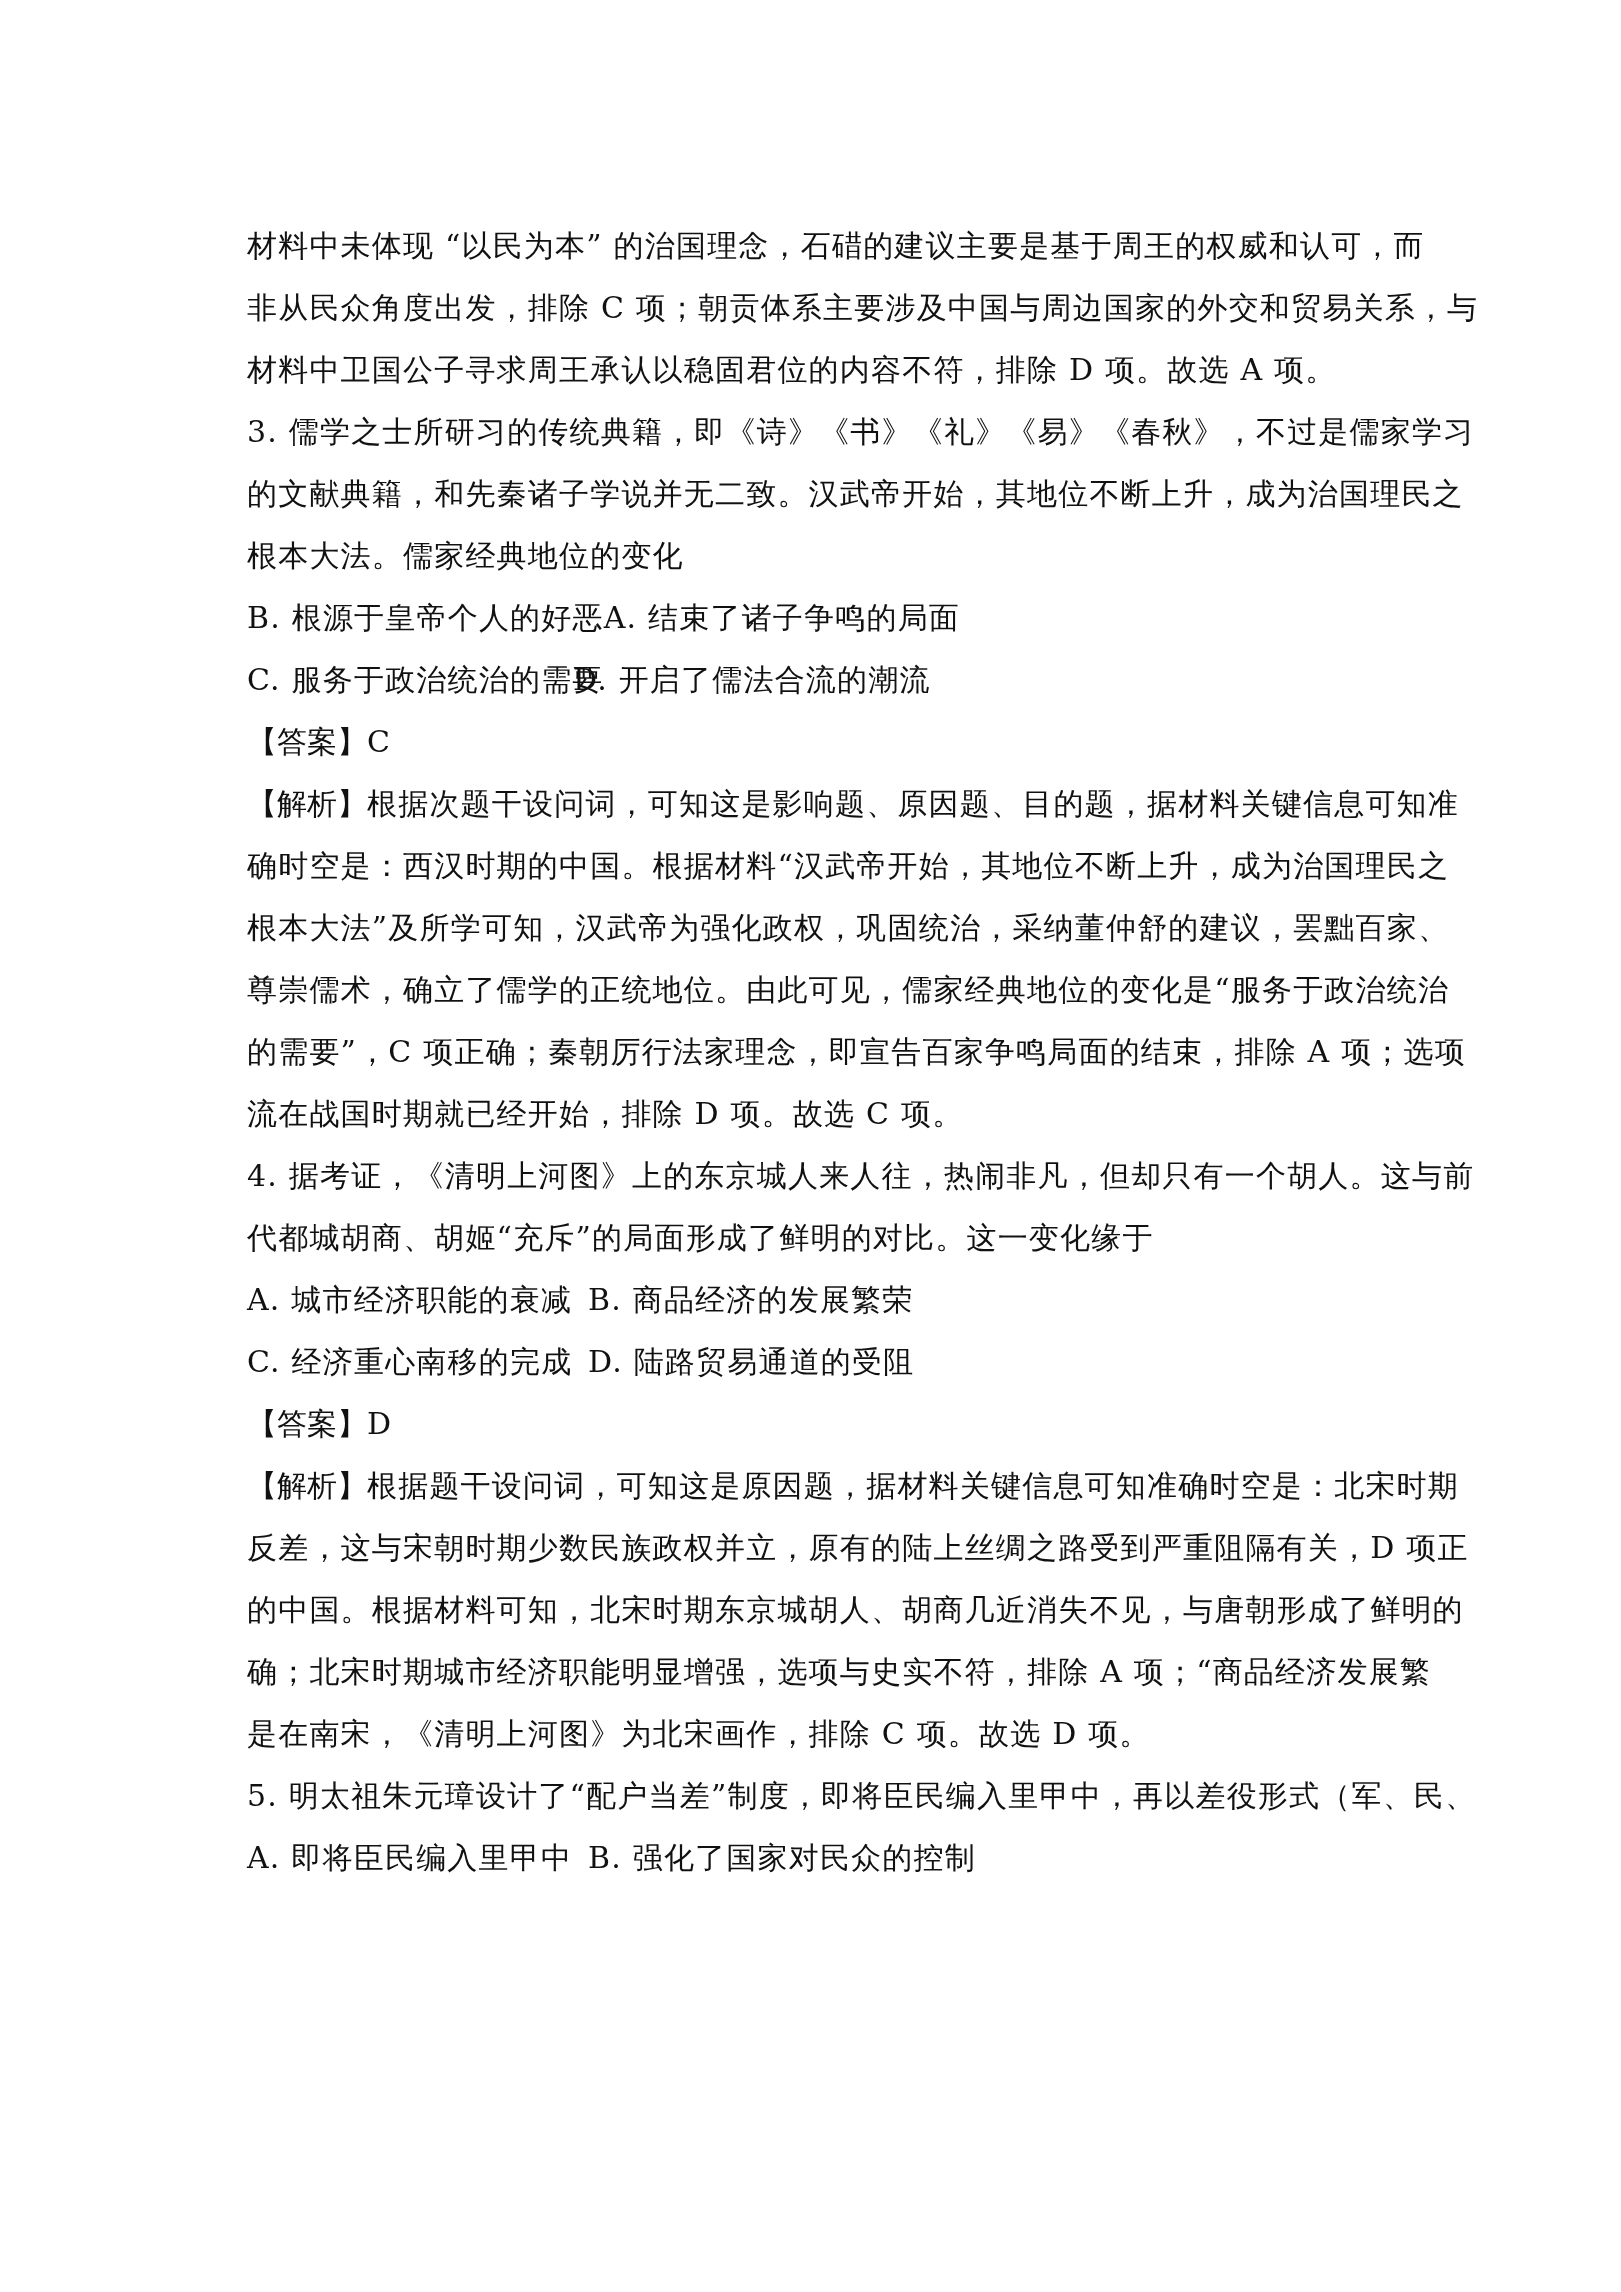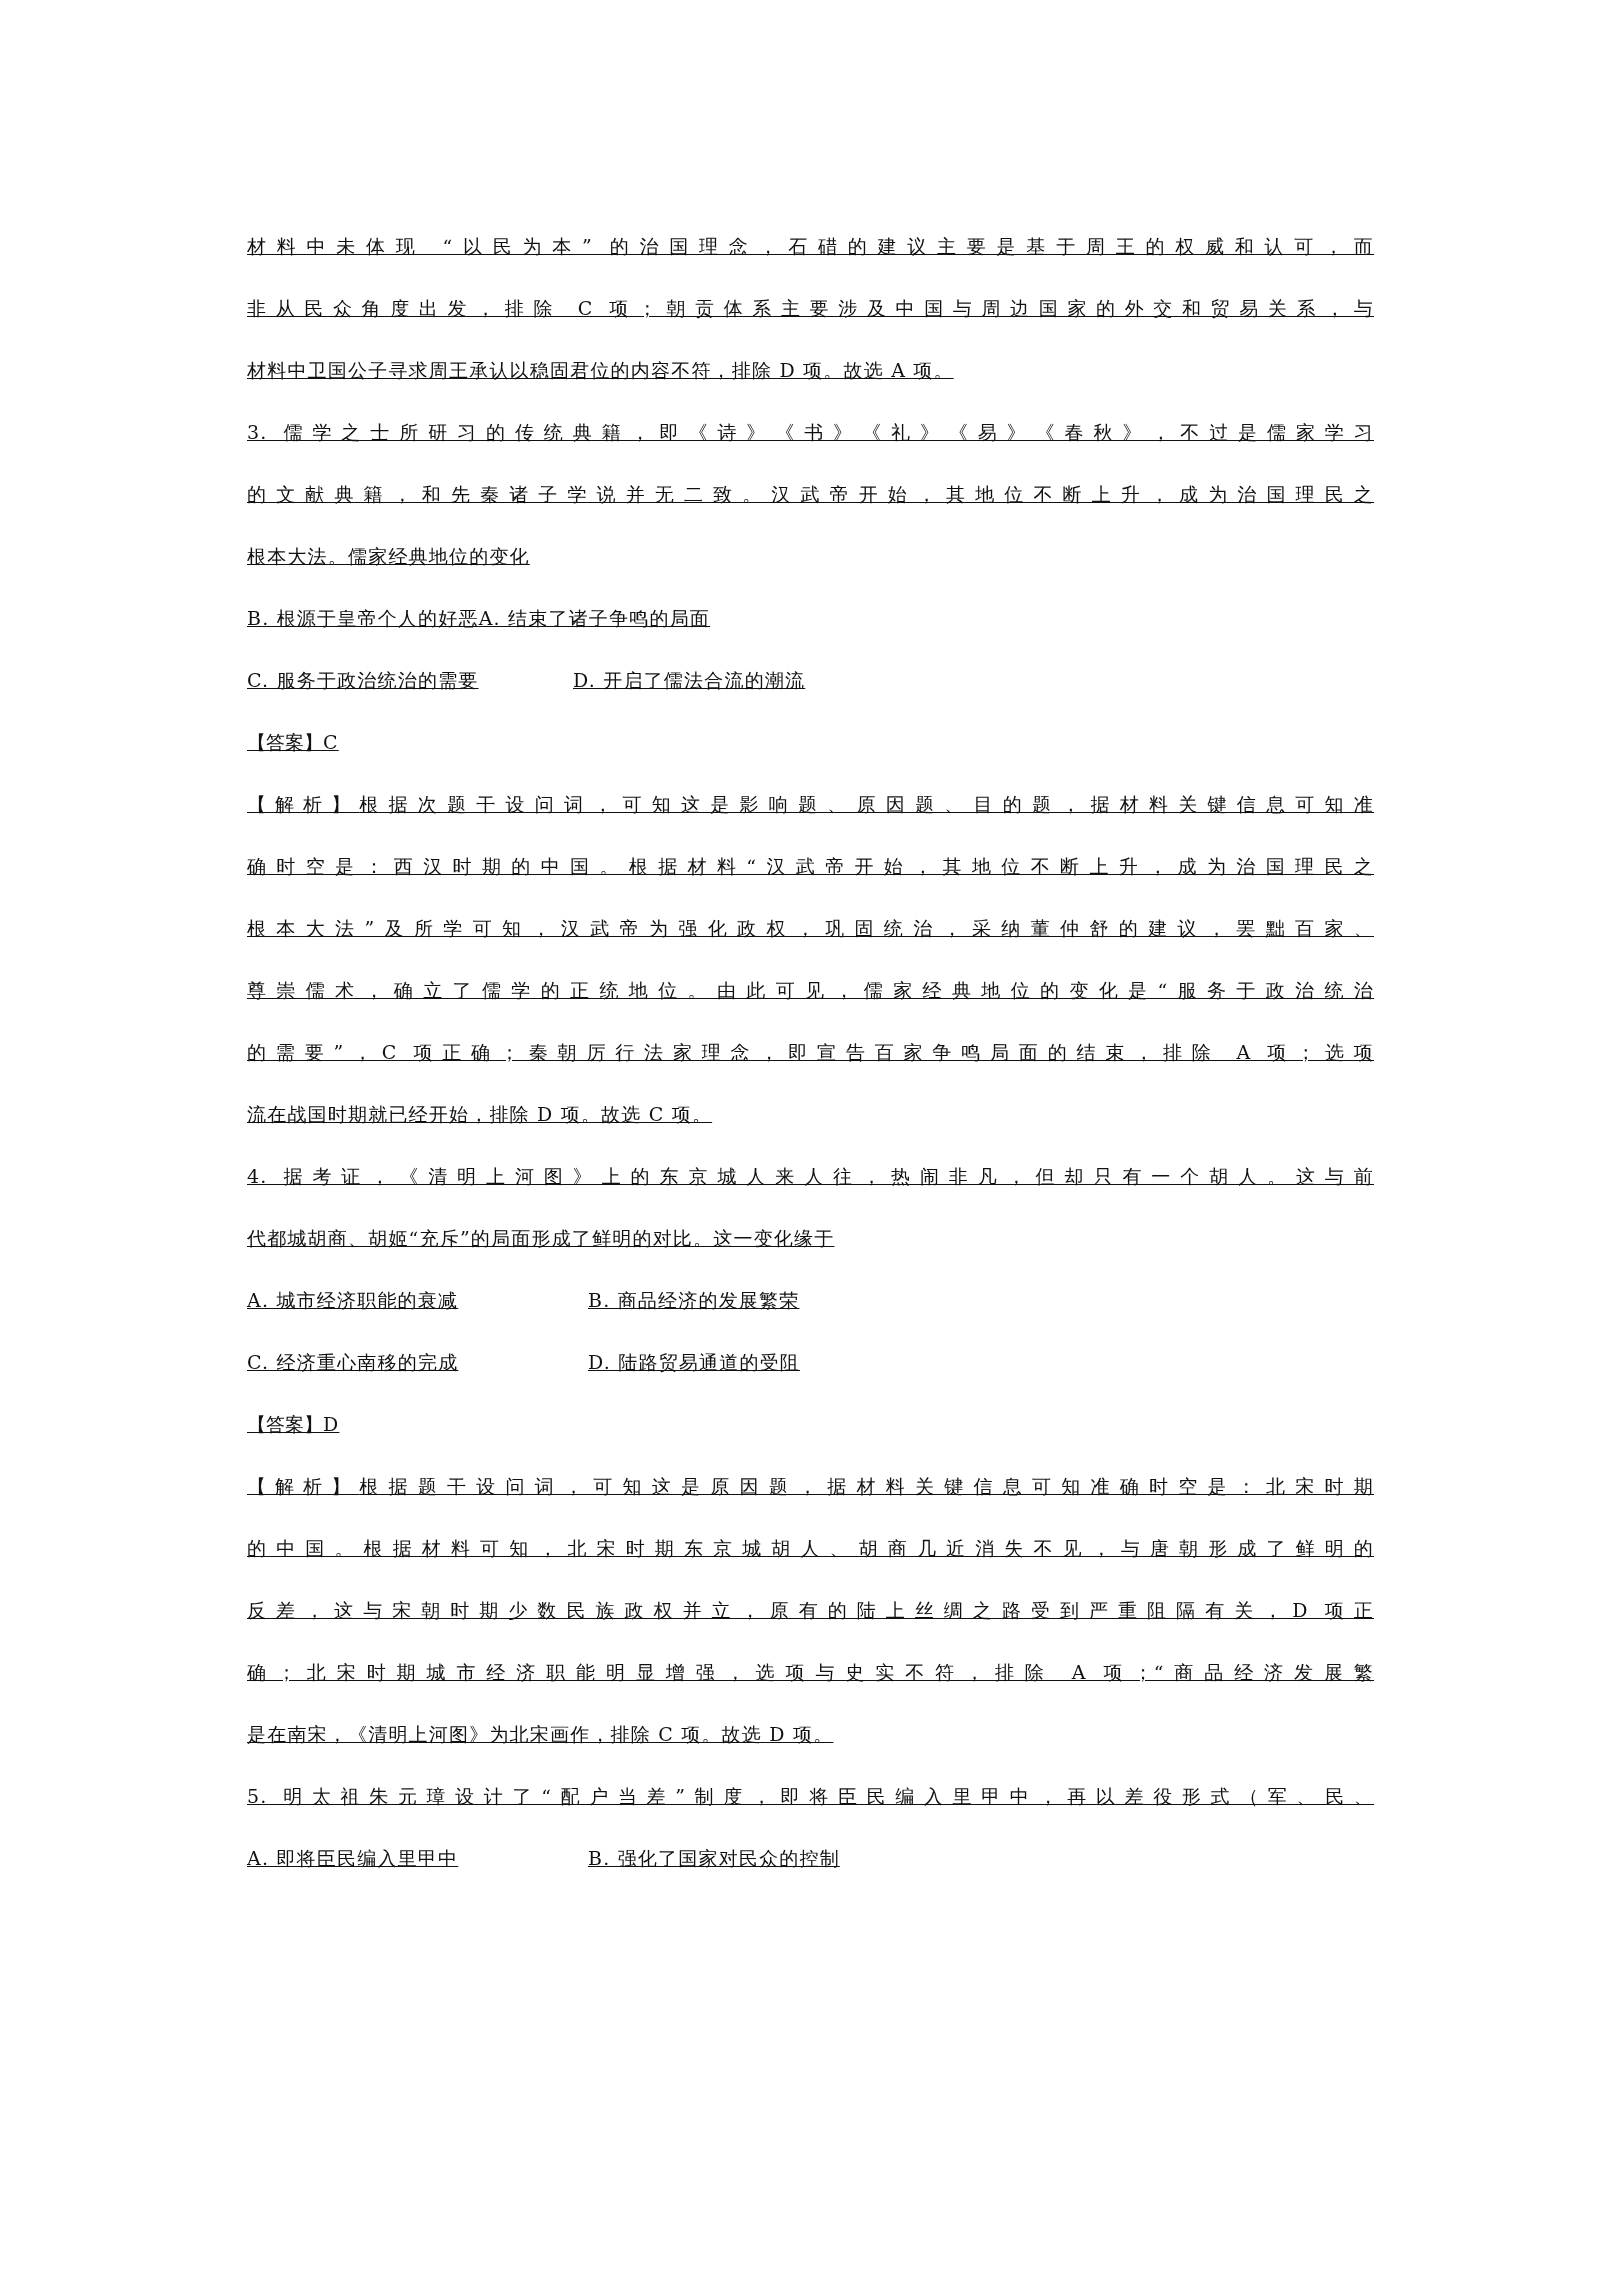--- a/index.html
+++ b/index.html
@@ -17,24 +17,23 @@
     }
     .page {
       position: absolute;
       left: 247px;
       top: 215px;
       width: 1137px;
     }
     .line {
       height: 62px;
       line-height: 62px;
-      font-size: 19px;
+      font-size: 30px;
       white-space: nowrap;
       letter-spacing: 1.2px;
-      text-decoration: underline;
     }
     .justify {
       text-align: justify;
       text-align-last: justify;
       width: 1127px;
     }
     .opt-row {
       display: flex;
     }
     .opt {
@@ -88,22 +87,22 @@
   <div class="line opt-row">
     <span class="opt col-a-q4">C. 经济重心南移的完成</span>
     <span class="opt">D. 陆路贸易通道的受阻</span>
   </div>
   <div class="line">
     <span class="tag">【答案】</span><span>D</span>
   </div>
   <div class="line justify">
     <span class="tag">【解析】</span><span>根据题干设问词，可知这是原因题，据材料关键信息可知准确时空是：北宋时期</span>
   </div>
+  <div class="line justify">反差，这与宋朝时期少数民族政权并立，原有的陆上丝绸之路受到严重阻隔有关，D 项正</div>
   <div class="line justify">的中国。根据材料可知，北宋时期东京城胡人、胡商几近消失不见，与唐朝形成了鲜明的</div>
-  <div class="line justify">反差，这与宋朝时期少数民族政权并立，原有的陆上丝绸之路受到严重阻隔有关，D 项正</div>
   <div class="line justify">确；北宋时期城市经济职能明显增强，选项与史实不符，排除 A 项；“商品经济发展繁</div>
   <div class="line">是在南宋，《清明上河图》为北宋画作，排除 C 项。故选 D 项。</div>
 
   <div class="line justify">5. 明太祖朱元璋设计了“配户当差”制度，即将臣民编入里甲中，再以差役形式（军、民、</div>
   <div class="line opt-row">
     <span class="opt col-a-q5">A. 即将臣民编入里甲中</span>
     <span class="opt">B. 强化了国家对民众的控制</span>
   </div>
 
 </div>

